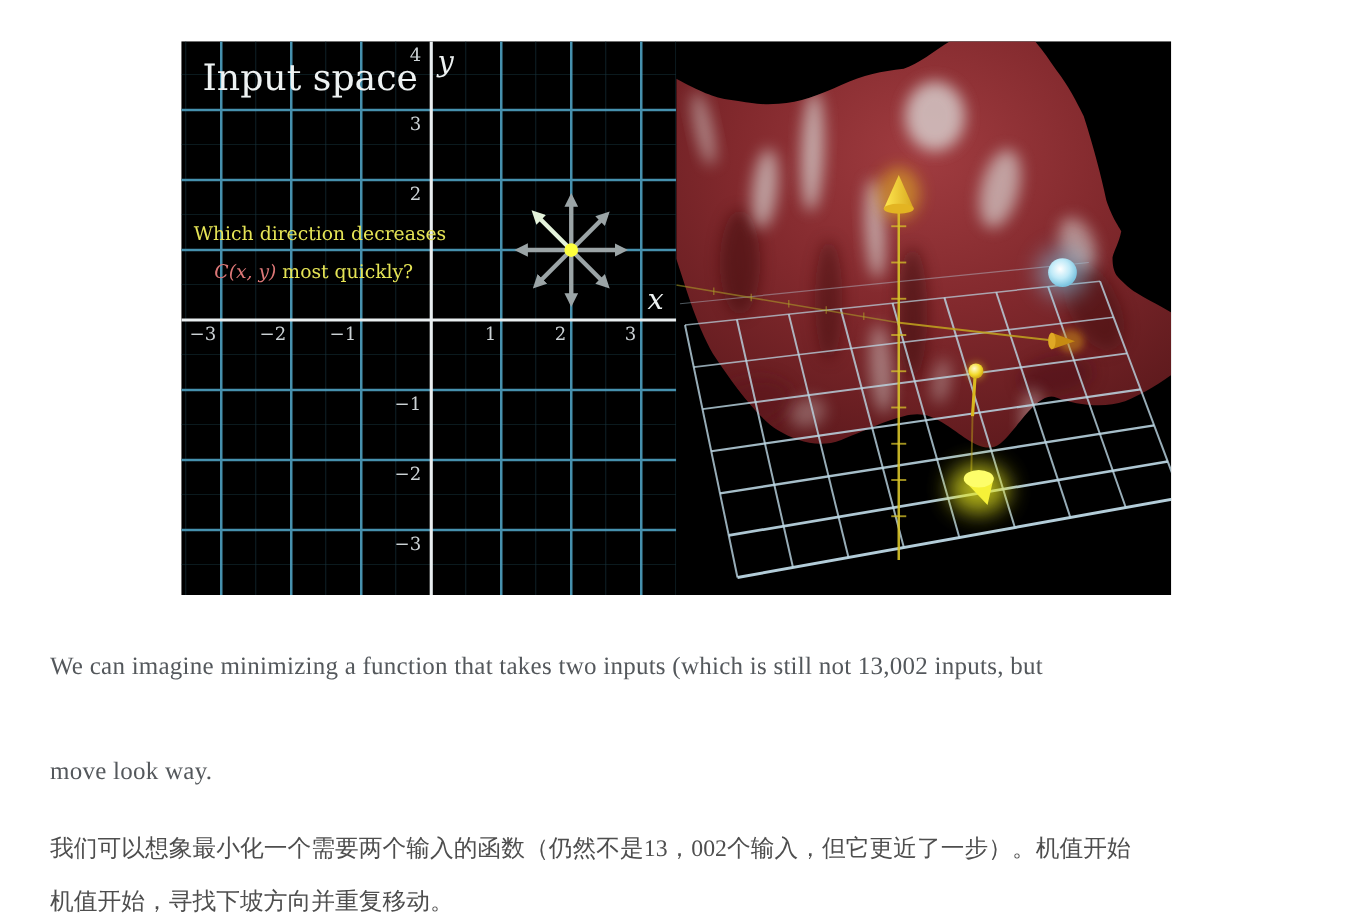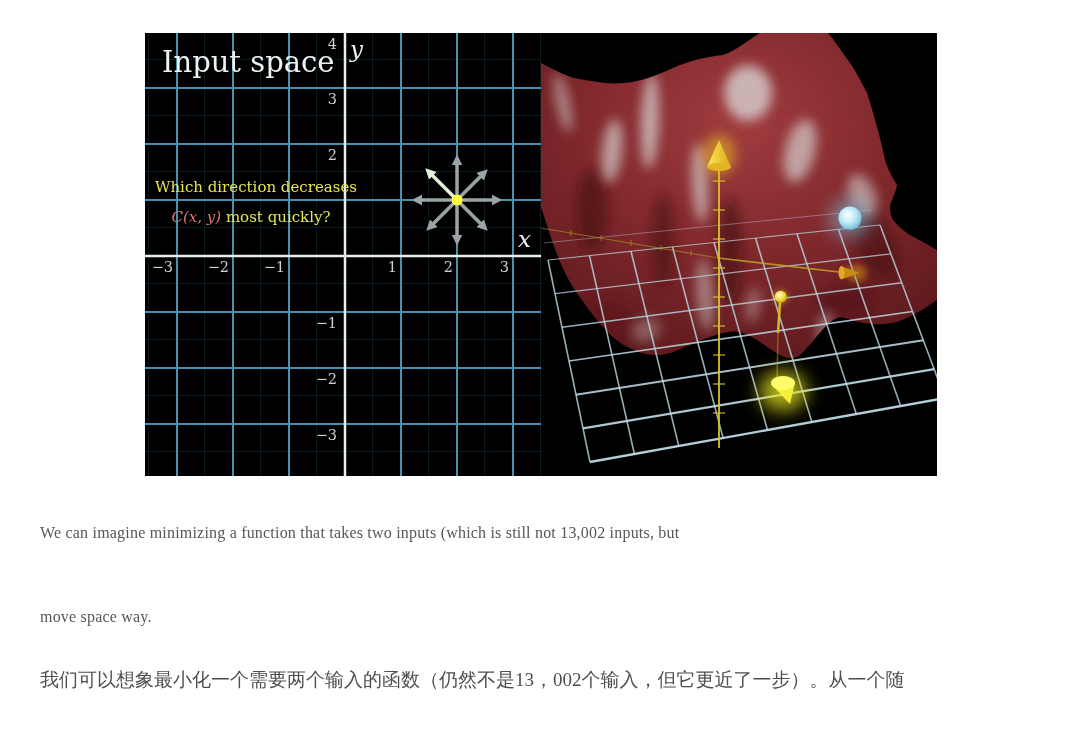--- a/index.html
+++ b/index.html
@@ -1,21 +1,21 @@
 <!DOCTYPE html>
 <html><head>
 <meta charset="utf-8">
 <style>
   html,body{margin:0;padding:0;background:#ffffff;}
   body{width:1080px;height:737px;overflow:hidden;font-family:"Liberation Serif","DejaVu Serif",serif;}
   .page{width:1080px;height:737px;position:relative;}
   .figure{margin:33px 144px 0 145px;width:792px;height:443px;line-height:0;}
   .figure svg{display:block;}
   .text-block{margin:36px 38px 0 40px;}
-  .para-en{font-size:16px;line-height:42px;color:#54585c;letter-spacing:0.2px;margin:0 0 21px 0;}
+  .para-en{font-size:20px;line-height:42px;color:#54585c;letter-spacing:0.2px;margin:0 0 21px 0;}
   .para-zh{font-size:19px;line-height:42px;color:#4e4e4e;margin:0;}
   .serif-fig{font-family:"DejaVu Serif","Liberation Serif",serif;}
 </style>
 </head>
 <body>
 
 <div class="page">
 
   <div class="figure">
     <svg width="792" height="443" viewBox="0 0 792 443">
@@ -233,20 +233,21 @@
           <circle cx="705" cy="185" r="11.5" fill="url(#blueBall)"></circle>
         </g>
       </g>
     </svg>
   </div>
 
   <div class="text-block">
     <p class="para-en">
       <span>We can imagine minimizing a function that takes two inputs (which is still not 13,002 inputs, but</span><br>
       <br>
-      <span>move space way.</span>
+      <span>move look way.</span>
     </p>
     <p class="para-zh">
-      <span>我们可以想象最小化一个需要两个输入的函数（仍然不是13，002个输入，但它更近了一步）。从一个随</span><br>
+      <span>我们可以想象最小化一个需要两个输入的函数（仍然不是13，002个输入，但它更近了一步）。机值开始</span><br>
+      <span>机值开始，寻找下坡方向并重复移动。</span>
     </p>
   </div>
 
 </div>
 
 </body></html>

